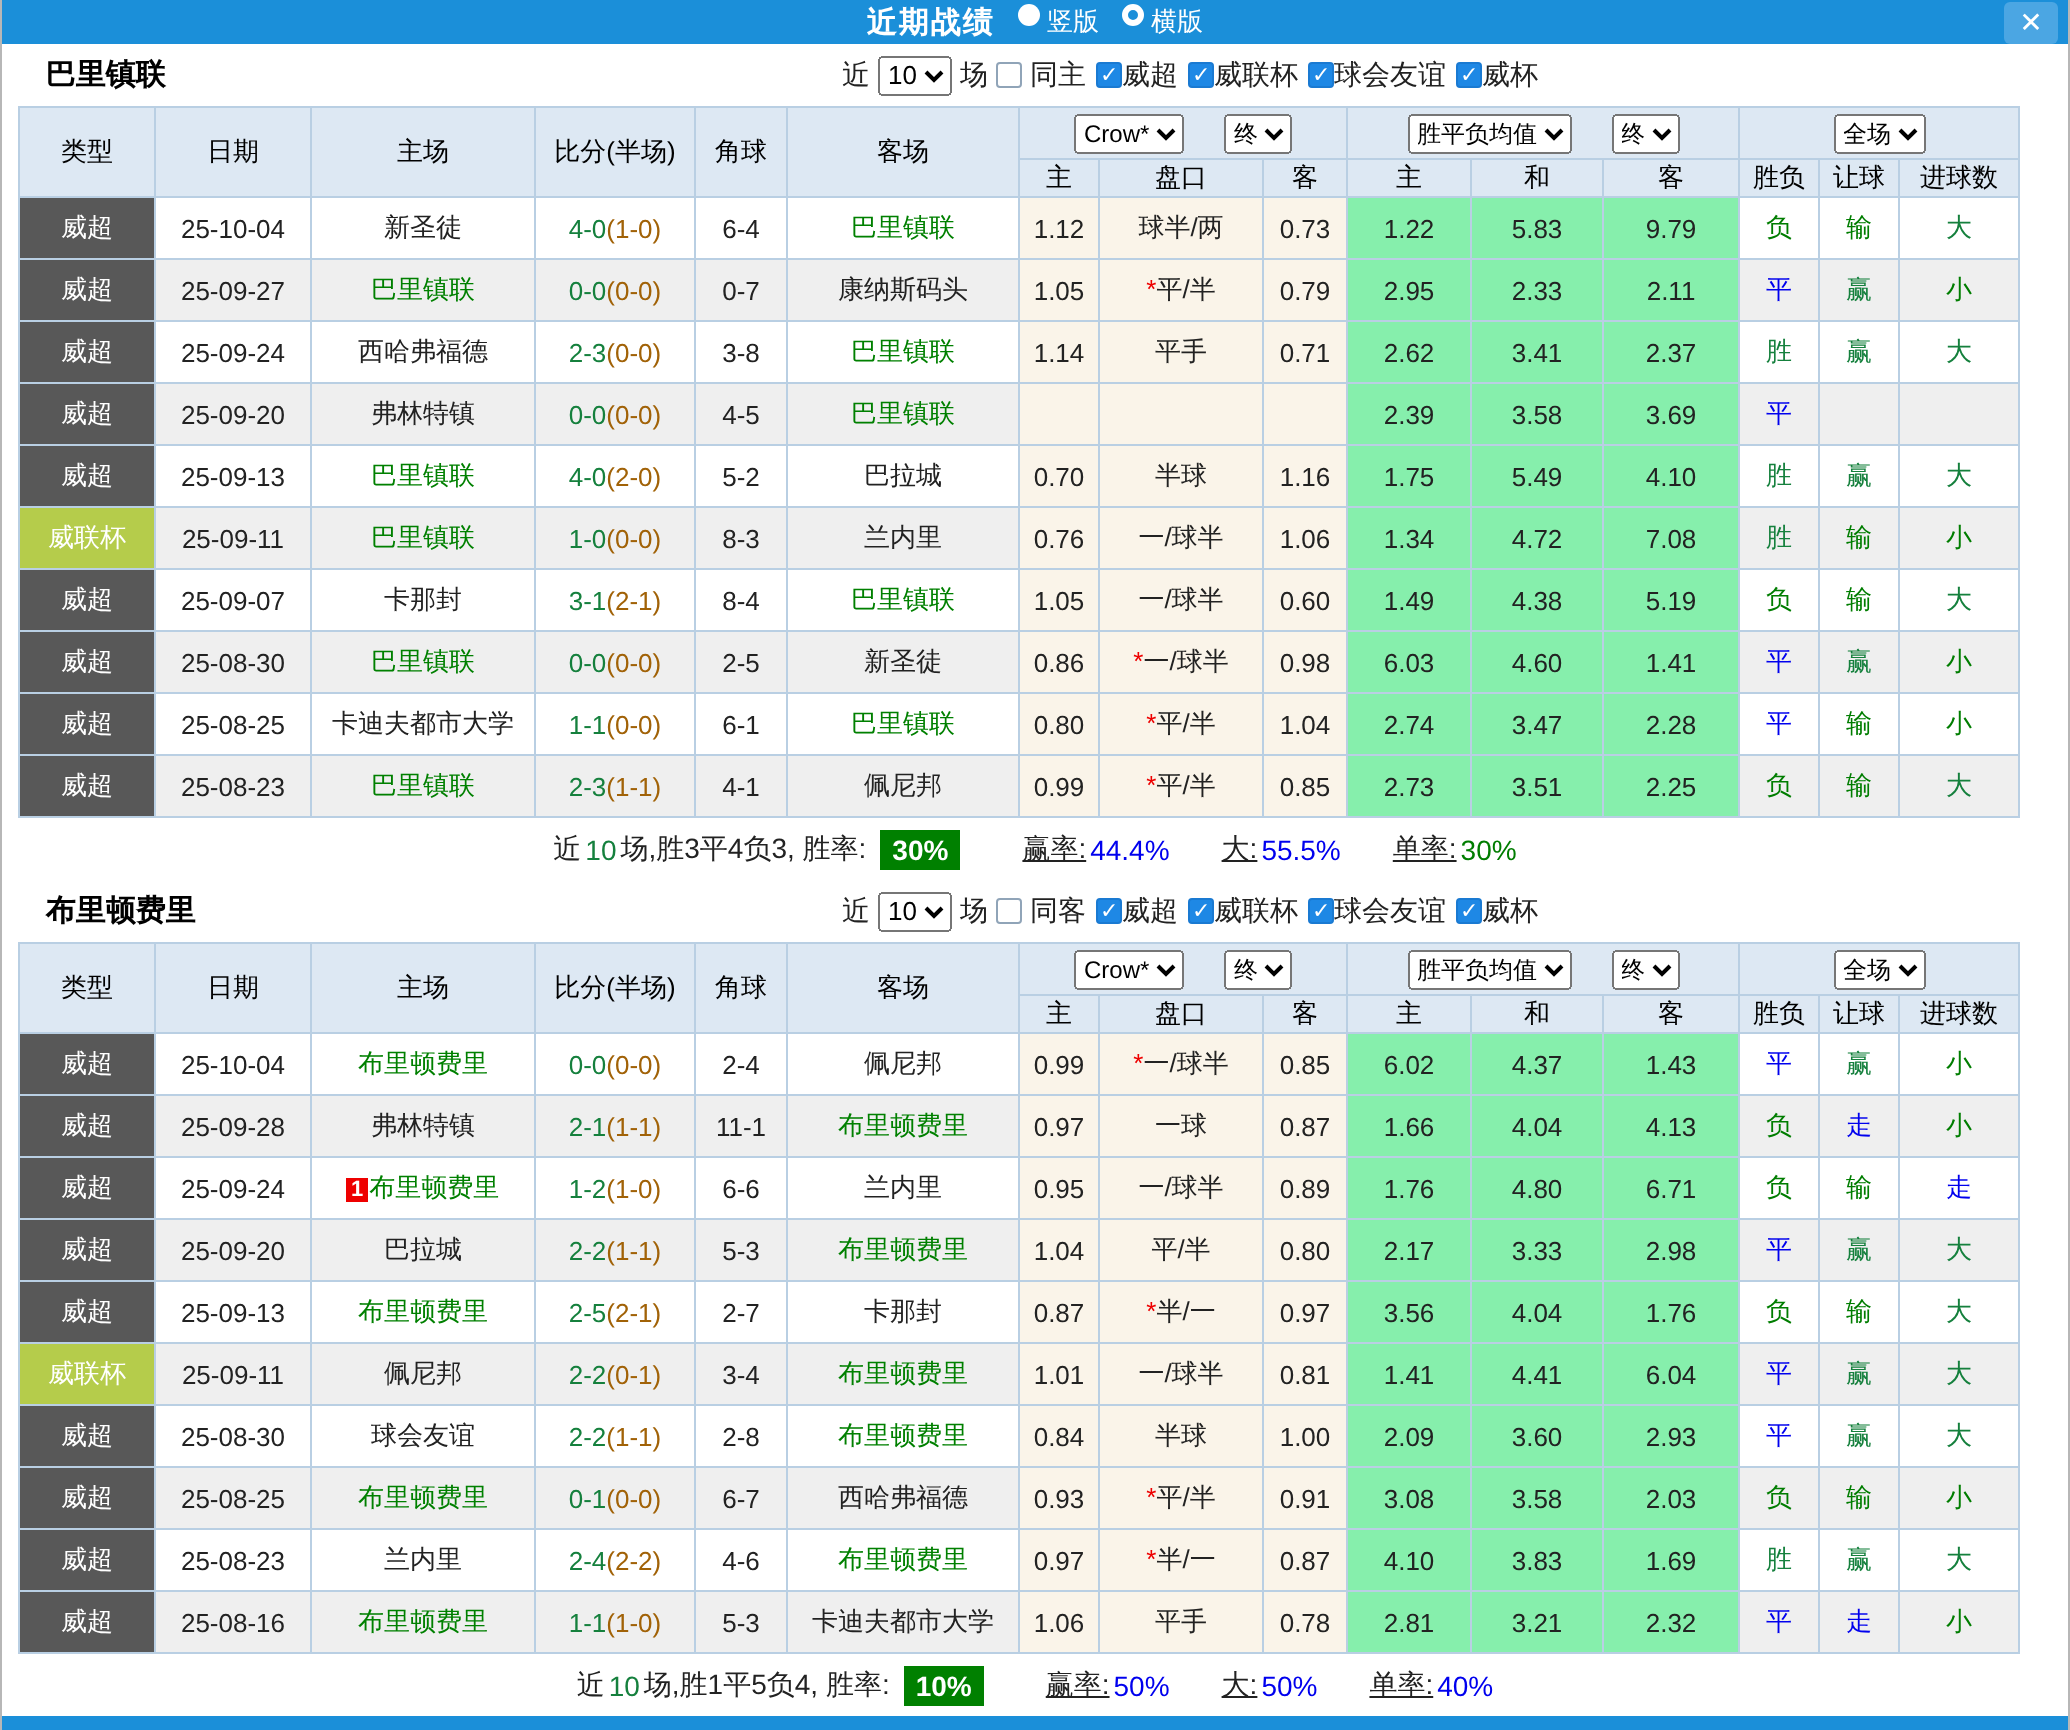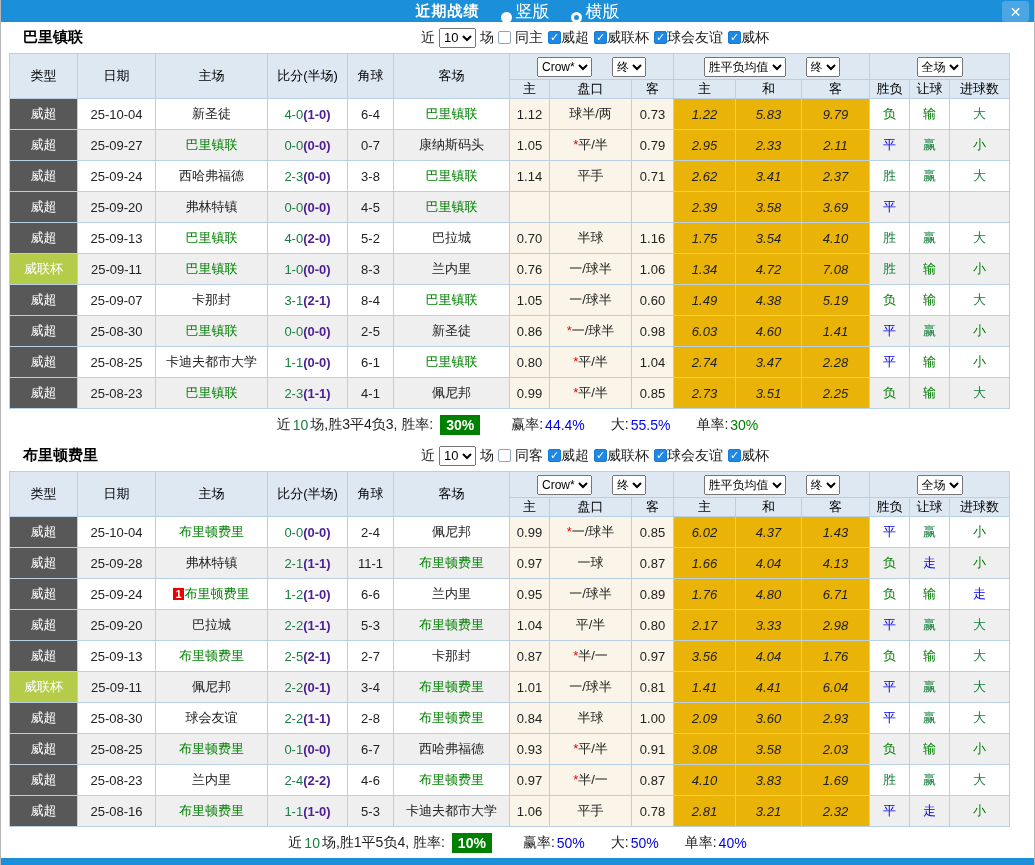--- a/index.html
+++ b/index.html
@@ -6,23 +6,23 @@
   html,body { margin:0; padding:0; }
   body {
     width:1035px; height:865px; overflow:hidden;
     font-family:"Liberation Sans","DejaVu Sans",sans-serif;
     background:#ffffff; color:#222;
   }
   .app { width:1035px; height:865px; display:flex; flex-direction:column; border-left:1px solid #b7b7b7; border-right:1px solid #b7b7b7; }
 
   
   .titlebar { flex:none; height:22px; background:#1b8fd9; position:relative;
-    display:flex; align-items:center; justify-content:center; gap:21px; color:#fff; }
+    display:flex; align-items:center; justify-content:center; gap:11px; color:#fff; }
   .titlebar .title { font-weight:bold; font-size:15px; letter-spacing:1px; }
-  .radio-label { display:flex; align-items:flex-end; gap:4px; font-size:17px; cursor:pointer; }
+  .radio-label { display:flex; align-items:flex-start; gap:4px; font-size:13px; cursor:pointer; }
   .radio { width:11px; height:11px; border-radius:50%; flex:none; }
   .radio.sel { background:#fff; }
   .radio.unsel { width:11px; height:11px; border:3px solid #fff; background:transparent; }
   .close-btn { position:absolute; right:5px; top:1px; width:27px; height:21px; background:#4ba6e3;
     border-radius:3px; display:flex; align-items:center; justify-content:center;
     color:#fff; font-weight:bold; font-size:14px; cursor:pointer; }
 
   .content { flex:1; padding:0 8px; background:#fff; }
 
   
@@ -41,34 +41,34 @@
   th, td { border:1px solid #b9cfe3; text-align:center; padding:0 1px; overflow:hidden; white-space:nowrap; }
   thead th { background:#dde8f3; font-weight:normal; color:#000; }
   tr.th-top th { height:26px; }
   tr.th-sub th { height:19px; }
   .selwrap { display:flex; justify-content:center; gap:20px; }
   .selwrap select { font-size:12px; height:20px; }
   tbody td { height:31px; }
   .c-type { background:#585858; color:#fff; }
   .c-type.cup { background:#b5cc4b; }
   .c-odds { background:#faf4e9; }
-  .c-avg  { background:#eab308;font-style:italic; }
+  .c-avg  { background:#86efac; }
   tbody tr:nth-child(even) .c-plain { background:#efefef; }
   .red   { color:#15803d; }
   .green { color:#007d00; }
   .blue  { color:#0000ee; }
   .focus { color:#008000; }
-  .half  { color:#4c1d95;font-weight:bold; }
+  .half  { color:#a16207; }
   .star  { color:#ee0000; }
   .num-badge { background:#ee0000; color:#fff; font-size:11px; font-weight:bold; padding:0 2px; margin-right:1px; }
 
   
   .summary { height:31px; display:flex; align-items:center; justify-content:center; font-size:14px; gap:2px; white-space:nowrap; }
   .badge-rate { background:#008000; color:#fff; padding:2px 6px; margin:0 5px; font-weight:bold; }
-  .stat-label { margin-left:24px; }
+  .stat-label { margin-left:24px;text-decoration:underline; }
 
   .bottombar { flex:none; height:8px; background:#1b8fd9; }
 </style>
 </head>
 <body>
 
 <div class="app">
 
   <div class="titlebar">
     <span class="title">近期战绩</span>
@@ -243,21 +243,21 @@
             <td class="c-type">威超</td>
             <td class="c-plain">25-09-13</td>
             <td class="c-plain"><span class="focus">巴里镇联</span></td>
             <td class="c-plain"><span class="red">4-0</span><span class="half">(2-0)</span></td>
             <td class="c-plain">5-2</td>
             <td class="c-plain"><span>巴拉城</span></td>
             <td class="c-odds">0.70</td>
             <td class="c-odds">半球</td>
             <td class="c-odds">1.16</td>
             <td class="c-avg">1.75</td>
-            <td class="c-avg">3.54</td>
+            <td class="c-avg">5.49</td>
             <td class="c-avg">4.10</td>
             <td class="c-plain red">胜</td>
             <td class="c-plain red">赢</td>
             <td class="c-plain red">大</td>
           </tr>
           <tr>
             <td class="c-type cup">威联杯</td>
             <td class="c-plain">25-09-11</td>
             <td class="c-plain"><span class="focus">巴里镇联</span></td>
             <td class="c-plain"><span class="red">1-0</span><span class="half">(0-0)</span></td>

